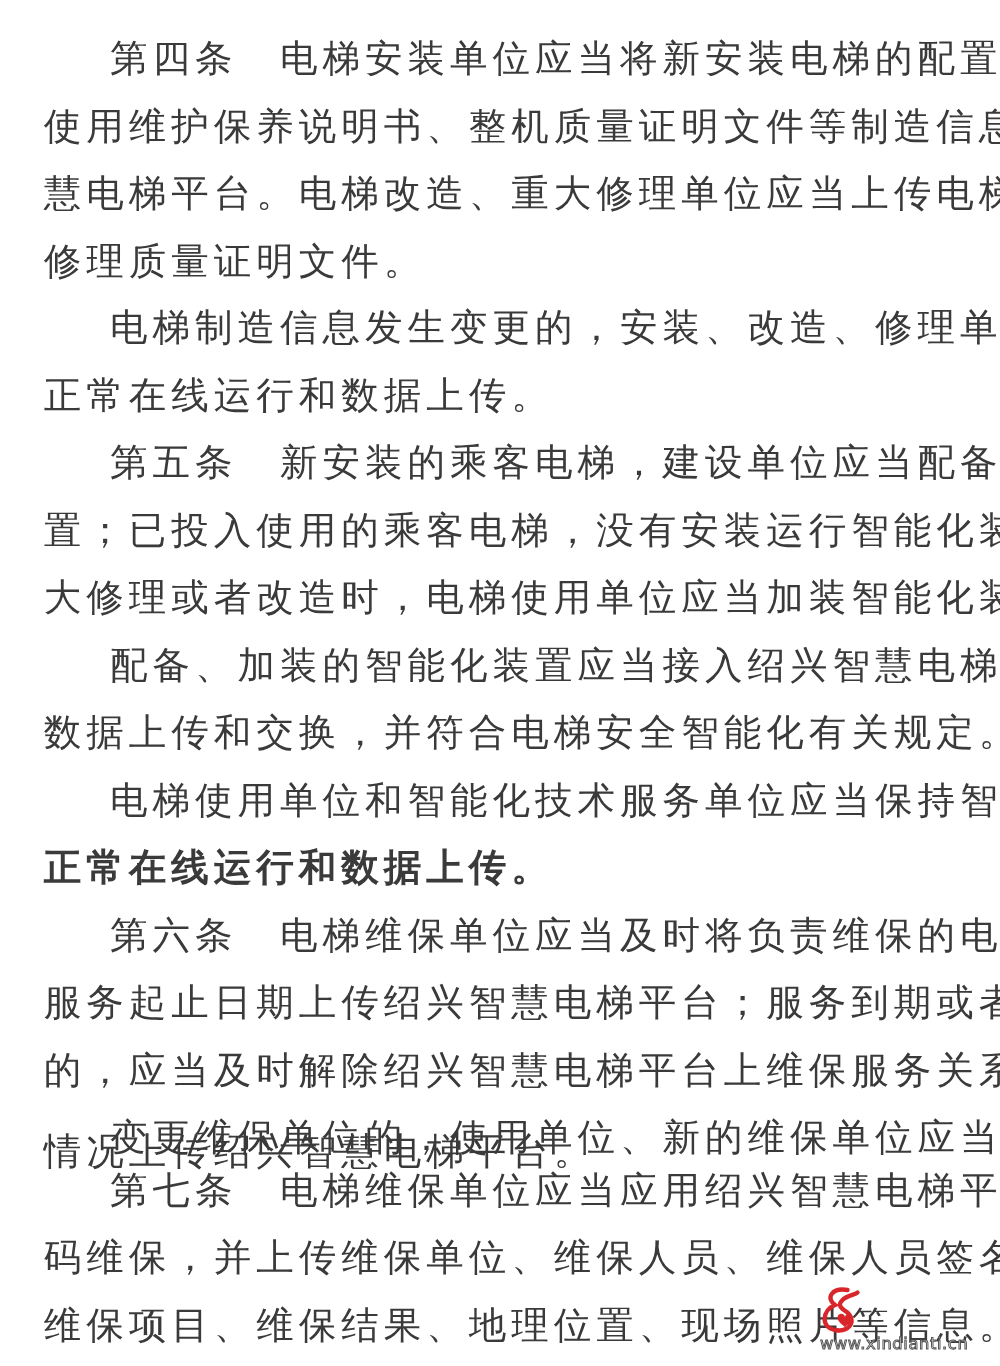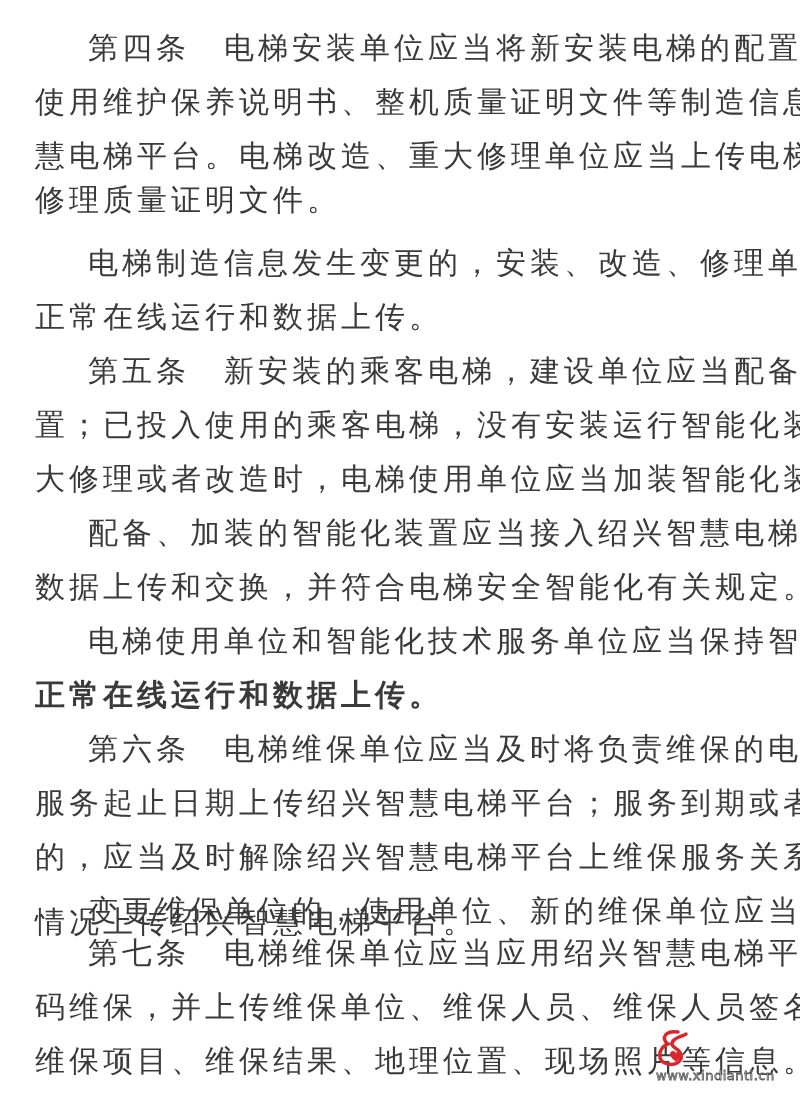--- a/index.html
+++ b/index.html
@@ -80,21 +80,21 @@
   </style>
 </head>
 <body>
 
 <div class="page">
   <div class="line indent" style="top:28px;">
     <span>第四条</span><span class="sep"></span><span>电梯安装单位应当将新安装电梯的配置说明、安装</span>
   </div>
   <div class="line" style="top:82px;">使用维护保养说明书、整机质量证明文件等制造信息上传绍兴智</div>
   <div class="line" style="top:136px;">慧电梯平台。电梯改造、重大修理单位应当上传电梯改造、重大</div>
-  <div class="line" style="top:180px;">修理质量证明文件。</div>
+  <div class="line" style="top:190px;">修理质量证明文件。</div>
   <div class="line indent" style="top:243px;">电梯制造信息发生变更的，安装、改造、修理单位应当及时</div>
   <div class="line" style="top:297px;">正常在线运行和数据上传。</div>
 
   <div class="line indent" style="top:351px;">
     <span>第五条</span><span class="sep"></span><span>新安装的乘客电梯，建设单位应当配备智能化装</span>
   </div>
   <div class="line" style="top:405px;">置；已投入使用的乘客电梯，没有安装运行智能化装置的，在重</div>
   <div class="line" style="top:459px;">大修理或者改造时，电梯使用单位应当加装智能化装置。</div>
   <div class="line indent" style="top:513px;">配备、加装的智能化装置应当接入绍兴智慧电梯平台，实现</div>
   <div class="line" style="top:567px;">数据上传和交换，并符合电梯安全智能化有关规定。</div>

